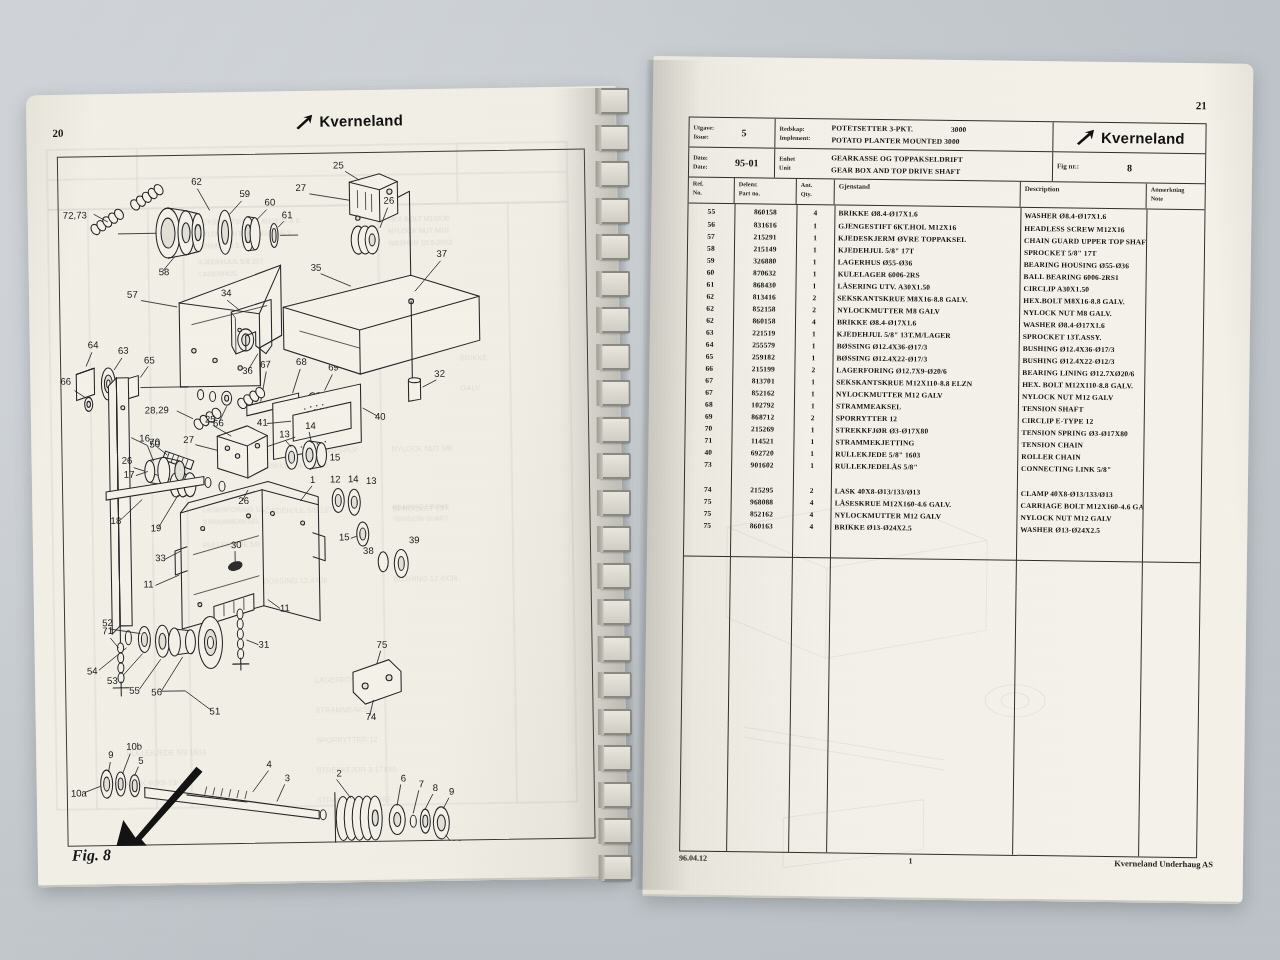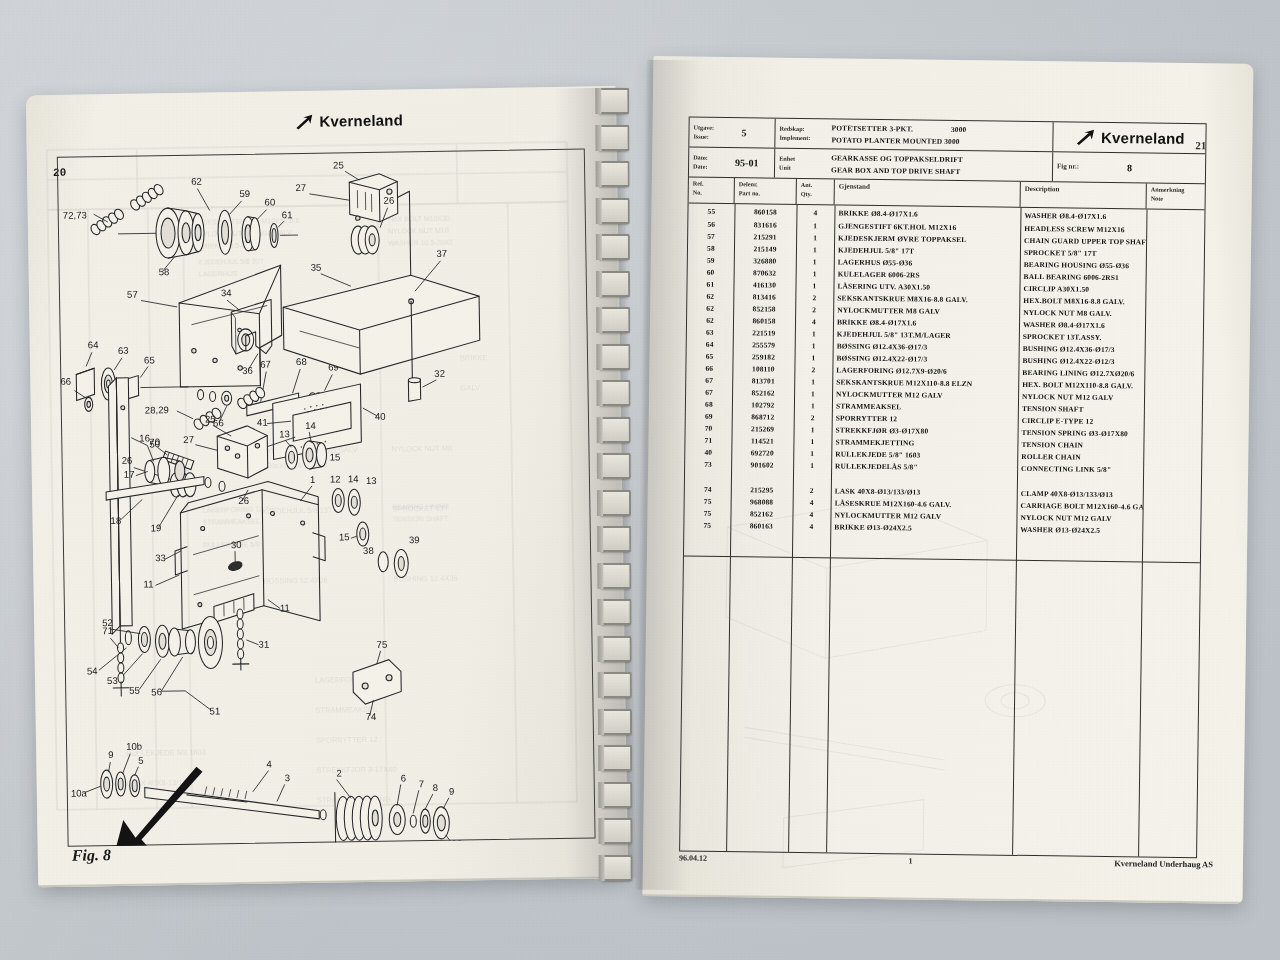--- a/index.html
+++ b/index.html
@@ -86,21 +86,21 @@
     border-radius:2px;
     box-shadow: -1px 1px 2px rgba(0,0,0,.25);
   }
   .comb:after{
     content:""; position:absolute; left:-4px; top:-2px; width:6px; height:26px;
     background:linear-gradient(90deg,#9b9b92,#c6c4bb);
   }
 
   
   .pg-num{
-    position:absolute; font:bold 11px "Liberation Serif", serif; color:#1a1a18;margin-top:40px;
+    position:absolute; font:bold 11px "Liberation Serif", serif; color:#1a1a18;
   }
   .brand{
     display:flex; align-items:center; gap:5px;
     font:bold 15px "Liberation Sans", sans-serif; color:#111; letter-spacing:.2px;
   }
   .brand svg{ display:block; }
 
   
   #ghost{
     position:absolute; inset:0; opacity:.10; pointer-events:none;
@@ -215,21 +215,21 @@
         <text x="360" y="144">NYLOCK NUT M10</text>
         <text x="360" y="156">WASHER 10.5-20X2</text>
         <text x="170" y="420">LAGERFORING 12.7</text>
         <text x="170" y="432">STRAMMEAKSEL</text>
         <text x="170" y="455">RULLEKJEDE 5/8</text>
         <text x="360" y="420">BEARING LINING</text>
         <text x="360" y="432">TENSION SHAFT</text>
       </g>
     </svg>
 
-    <div class="pg-num" style="left:26px; top:32px;font-family:Liberation Mono, monospace;">20</div>
+    <div class="pg-num" style="left:26px; top:32px;">20</div>
 
     <div class="brand" style="position:absolute; left:268px; top:22px;">
       <svg width="20" height="16" viewBox="0 0 20 16">
         <path d="M2,14 L13,4 L9,3.5 L18,1 L16,10 L14.5,6.2 L4,15.5 Z" fill="#111"></path>
       </svg>
       <span>Kverneland</span>
     </div>
 
     <div id="fig-frame"></div>
 
@@ -885,21 +885,21 @@
             <div class="trow">
               <div class="td tval w-ref c">60</div>
               <div class="td tval w-part c">870632</div>
               <div class="td tval w-qty c">1</div>
               <div class="td tval w-obj">KULELAGER 6006-2RS</div>
               <div class="td tval w-desc">BALL BEARING 6006-2RS1</div>
               <div class="td tval w-note"></div>
             </div>
             <div class="trow">
               <div class="td tval w-ref c">61</div>
-              <div class="td tval w-part c">416130</div>
+              <div class="td tval w-part c">868430</div>
               <div class="td tval w-qty c">1</div>
               <div class="td tval w-obj">LÅSERING UTV.  A30X1.50</div>
               <div class="td tval w-desc">CIRCLIP A30X1.50</div>
               <div class="td tval w-note"></div>
             </div>
             <div class="trow">
               <div class="td tval w-ref c">62</div>
               <div class="td tval w-part c">813416</div>
               <div class="td tval w-qty c">2</div>
               <div class="td tval w-obj">SEKSKANTSKRUE M8X16-8.8 GALV.</div>
@@ -941,21 +941,21 @@
             <div class="trow">
               <div class="td tval w-ref c">65</div>
               <div class="td tval w-part c">259182</div>
               <div class="td tval w-qty c">1</div>
               <div class="td tval w-obj">BØSSING Ø12.4X22-Ø17/3</div>
               <div class="td tval w-desc">BUSHING Ø12.4X22-Ø12/3</div>
               <div class="td tval w-note"></div>
             </div>
             <div class="trow">
               <div class="td tval w-ref c">66</div>
-              <div class="td tval w-part c">108110</div>
+              <div class="td tval w-part c">215199</div>
               <div class="td tval w-qty c">2</div>
               <div class="td tval w-obj">LAGERFORING Ø12.7X9-Ø20/6</div>
               <div class="td tval w-desc">BEARING LINING Ø12.7XØ20/6</div>
               <div class="td tval w-note"></div>
             </div>
             <div class="trow">
               <div class="td tval w-ref c">67</div>
               <div class="td tval w-part c">813701</div>
               <div class="td tval w-qty c">1</div>
               <div class="td tval w-obj">SEKSKANTSKRUE M12X110-8.8 ELZN</div>

